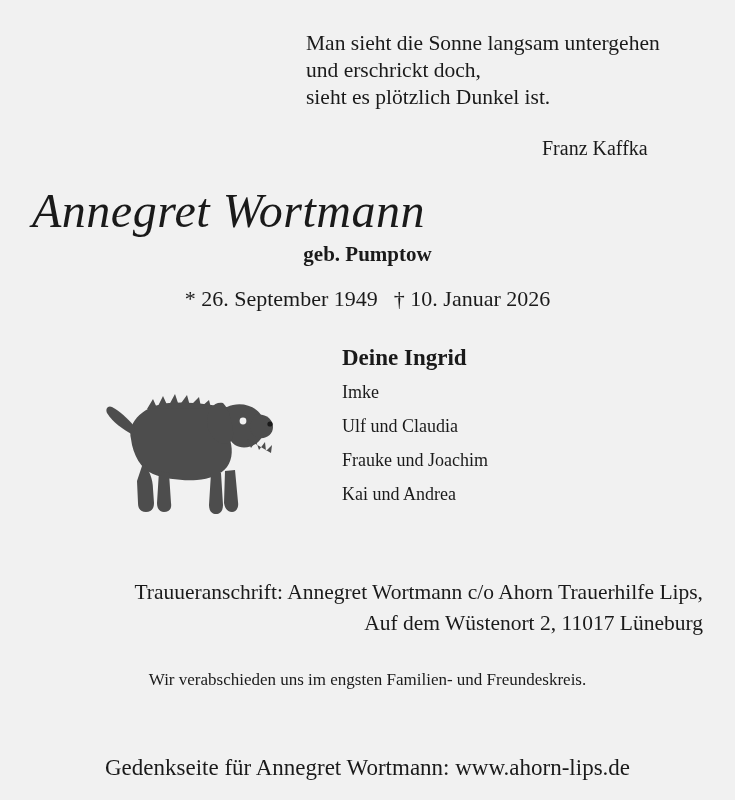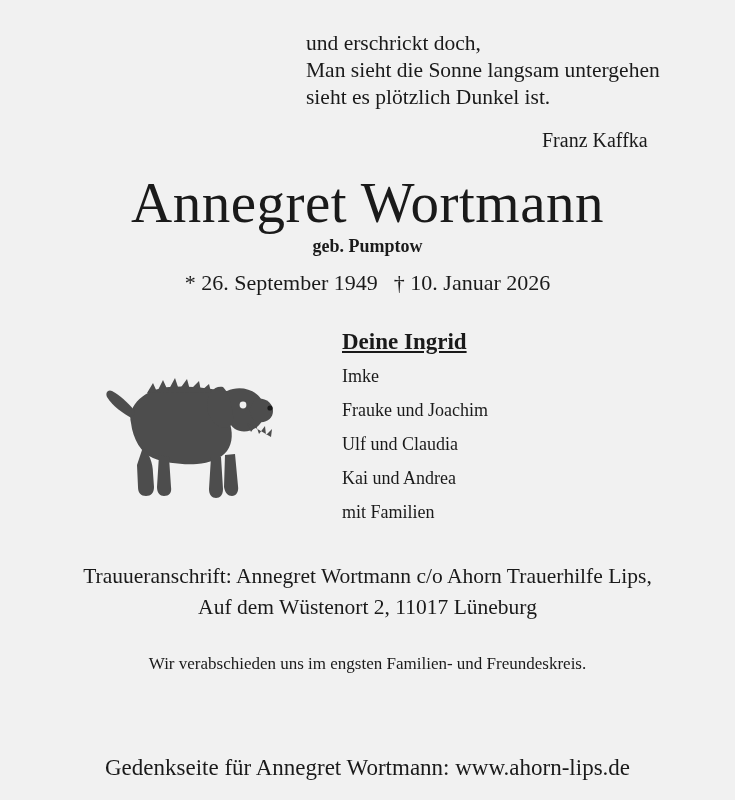--- a/index.html
+++ b/index.html
@@ -37,45 +37,46 @@
     font-size: 21.5px;
     line-height: 27px;
     text-align: left;
     white-space: nowrap;
   }
   .quote-author {
     font-size: 20px;
     line-height: 26px;
     text-align: left;
     margin-left: 236px;
-    margin-top: 16px;
+    margin-top: 24px;
     white-space: nowrap;
   }
 
   
   .name {
-    text-align: center;
-    font-size: 57px;
+    text-align: left;
+    font-size: 48px;
     line-height: 56px;
     letter-spacing: 0.5px;
     margin-top: 22px;
     font-weight: normal;
+    font-style: italic;
   }
   .maiden {
     text-align: center;
-    font-size: 18px;
+    font-size: 21px;
     line-height: 26px;
     font-weight: bold;
     margin-top: 2px;
   }
   .dates {
     text-align: center;
     font-size: 22px;
     line-height: 28px;
-    margin-top: 10px;
+    margin-top: 18px;
   }
   .dates .gap { display: inline-block; width: 16px; }
 
   
   .middle {
     display: flex;
     flex-direction: row;
     margin-top: 26px;
     height: 220px;
   }
@@ -93,27 +94,26 @@
   }
   .family div {
     font-size: 18px;
     line-height: 34px;
     text-align: left;
     white-space: nowrap;
   }
   .family div.lead {
     font-weight: bold;
     font-size: 23px;
-    text-decoration: underline;
   }
 
   
   .address {
     margin-top: 18px;
-    text-align: center;
+    text-align: right;
   }
   .address div {
     font-size: 21.5px;
     line-height: 31px;
     white-space: nowrap;
   }
   .farewell {
     margin-top: 26px;
     text-align: center;
     font-size: 17px;
@@ -129,22 +129,22 @@
     white-space: nowrap;
   }
 </style>
 </head>
 <body>
 
 <div id="page">
   <div class="inner">
 
     <div class="quote-block">
+      <div class="quote-line">Man sieht die Sonne langsam untergehen</div>
       <div class="quote-line">und erschrickt doch,</div>
-      <div class="quote-line">Man sieht die Sonne langsam untergehen</div>
       <div class="quote-line">sieht es plötzlich Dunkel ist.</div>
       <div class="quote-author">Franz Kaffka</div>
     </div>
 
     <div class="name">Annegret Wortmann</div>
     <div class="maiden">geb. Pumptow</div>
     <div class="dates">
       <span>* 26. September 1949</span><span class="gap"></span><span>† 10. Januar 2026</span>
     </div>
 
@@ -181,24 +181,23 @@
 
             <circle cx="156" cy="78" r="3.4" fill="#f1f1f1"></circle>
 
             <circle cx="183" cy="81" r="2.6" fill="#1a1a1a"></circle>
           </g>
         </svg>
       </div>
       <div class="family">
         <div class="lead">Deine Ingrid</div>
         <div>Imke</div>
+        <div>Ulf und Claudia</div>
         <div>Frauke und Joachim</div>
-        <div>Ulf und Claudia</div>
         <div>Kai und Andrea</div>
-        <div>mit Familien</div>
       </div>
     </div>
 
     <div class="address">
       <div>Trauueranschrift: Annegret Wortmann c/o Ahorn Trauerhilfe Lips,</div>
       <div>Auf dem Wüstenort 2, 11017 Lüneburg</div>
     </div>
 
     <div class="farewell">Wir verabschieden uns im engsten Familien- und Freundeskreis.</div>
 

